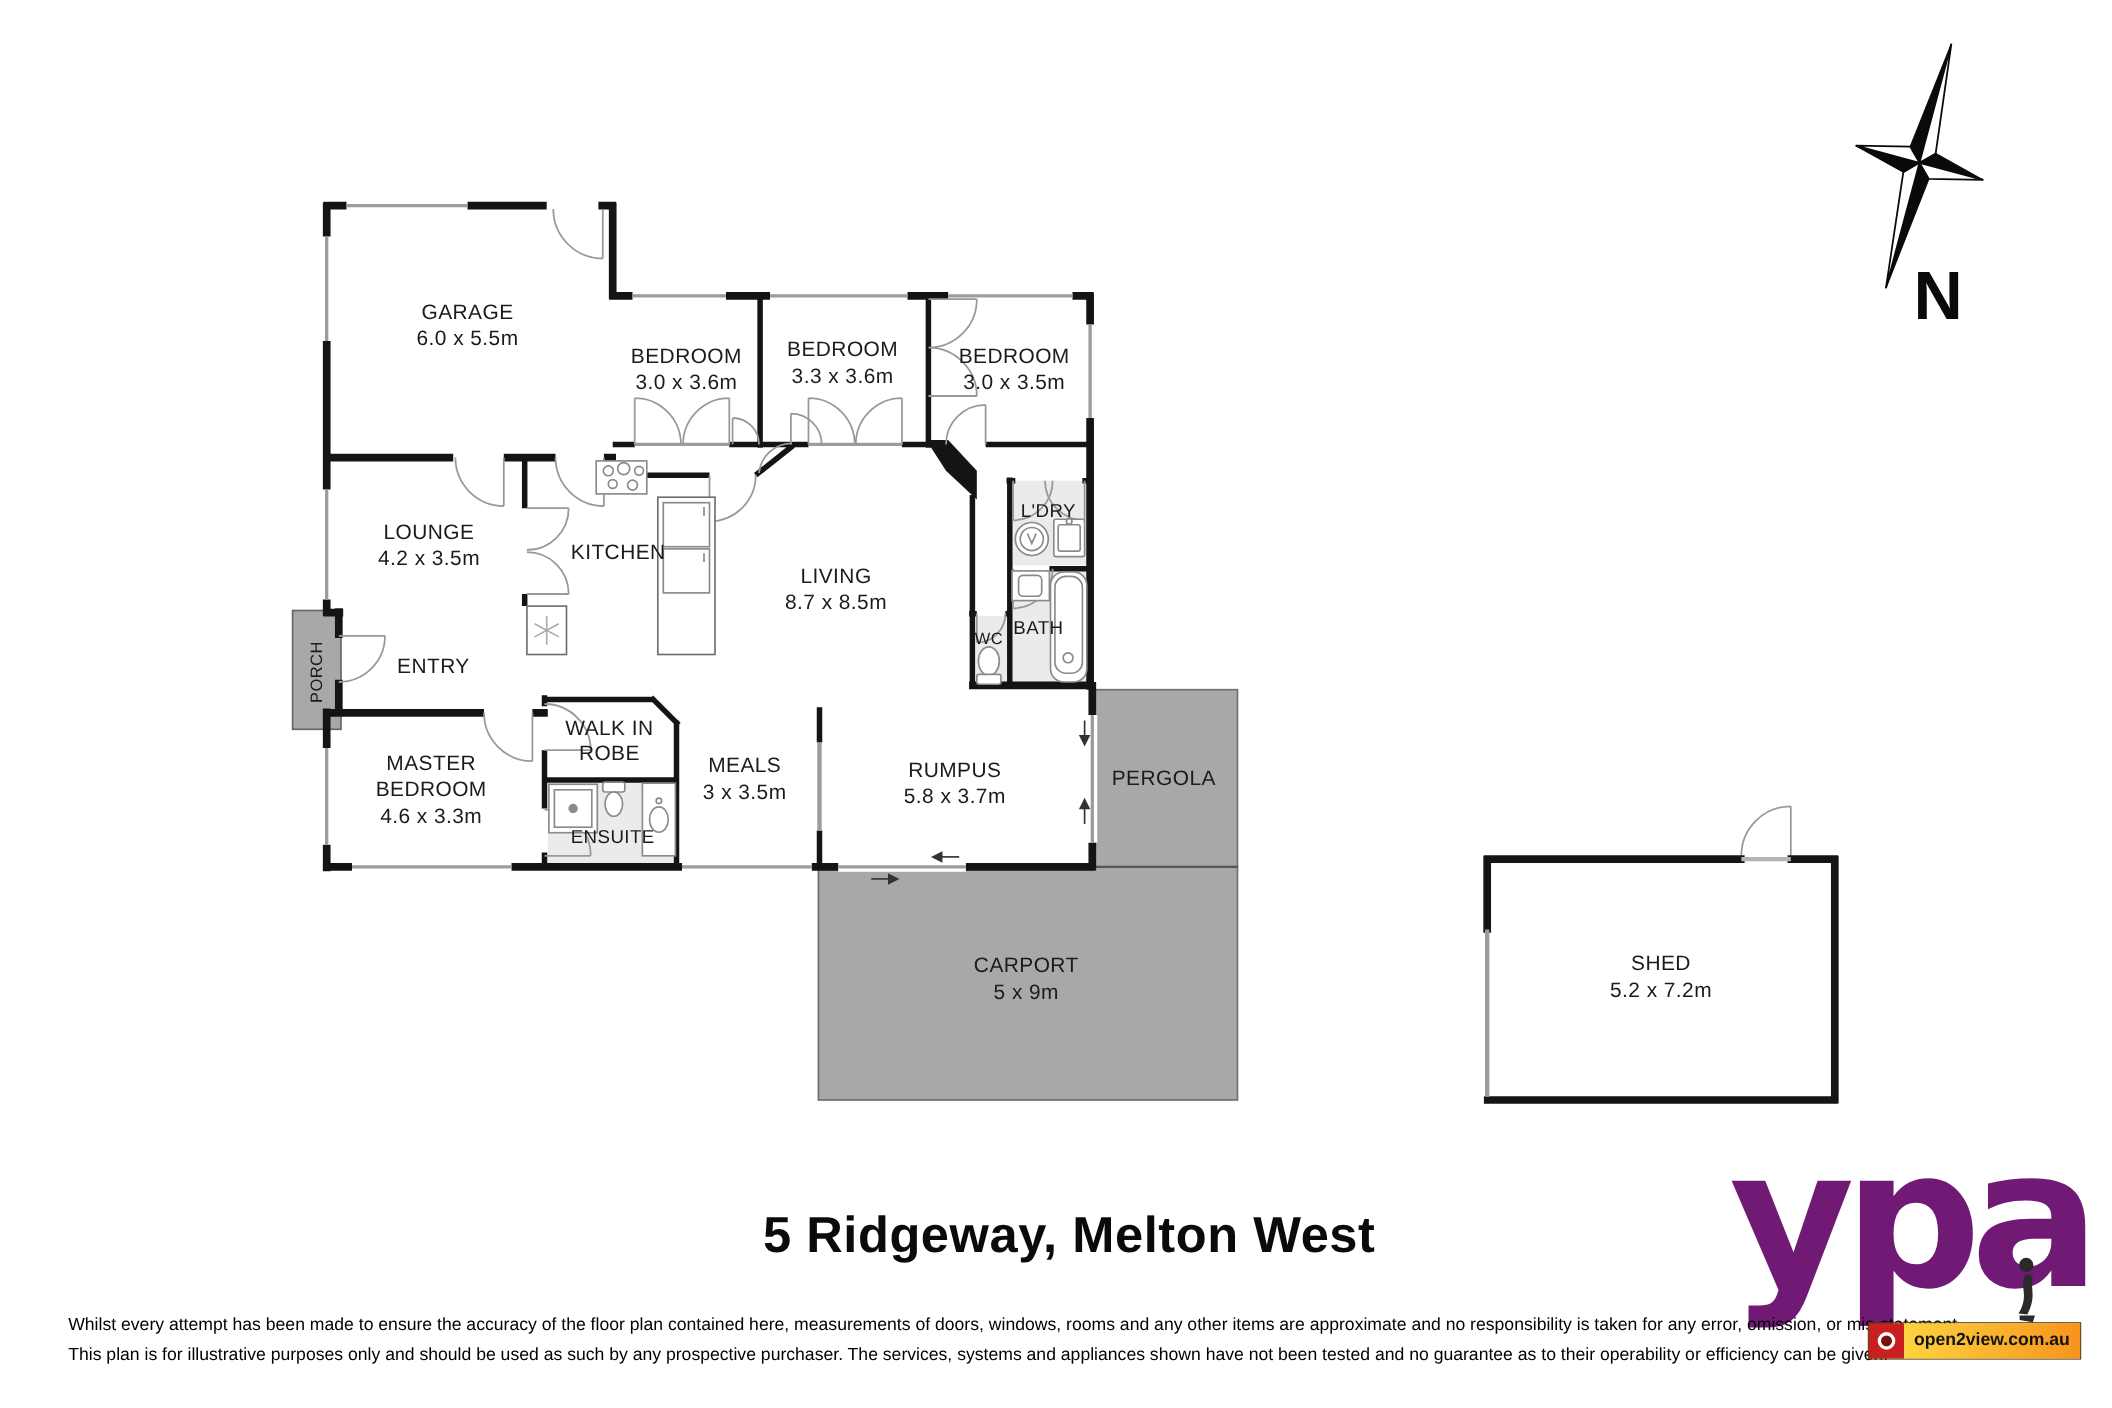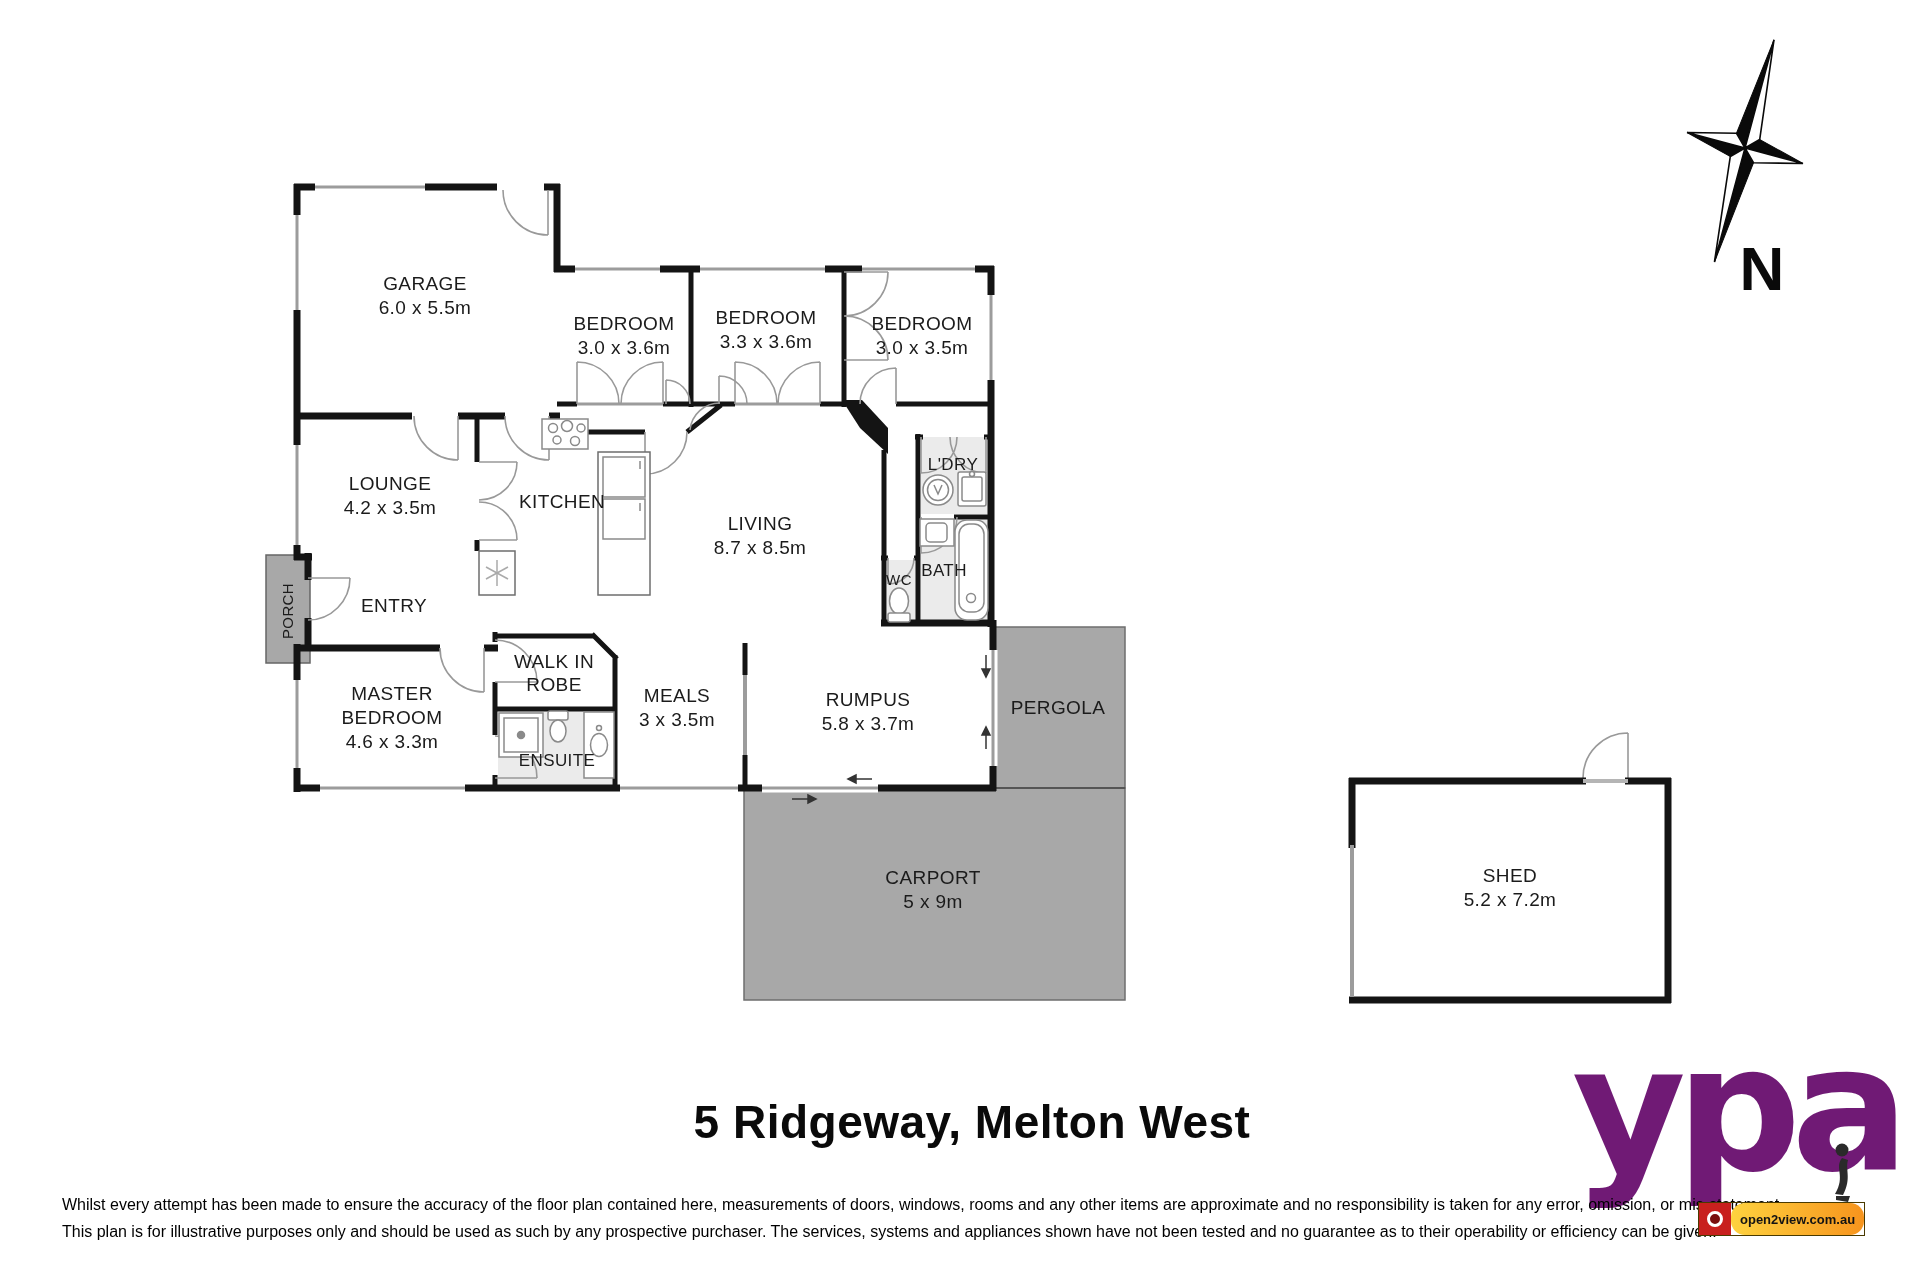--- a/index.html
+++ b/index.html
@@ -15,21 +15,21 @@
   .title{position:absolute;left:0;top:1095px;width:1920px;text-align:center;z-index:3;
      font-size:46px;font-weight:600;color:#0a0a0a;letter-spacing:.5px;padding-left:12px;}
   .disclaimer{position:absolute;left:62px;z-index:3;font-size:16px;color:#000;}
   .disc1{top:1196px;} .disc2{top:1223px;}
   .logo{position:absolute;left:1698px;top:1202px;z-index:4;display:flex;align-items:stretch;
      height:34px;border:1px solid #4a3a00;box-sizing:border-box;}
   .logo-cam{width:32px;background:#c8201e;display:flex;align-items:center;justify-content:center;}
   .logo-cam .ring{width:16px;height:16px;border:3px solid #fff;border-radius:50%;box-sizing:border-box;background:#7a0f0f;}
   .logo-body{display:flex;align-items:center;padding:0 9px;
      background:linear-gradient(90deg,#fed23f,#f7941d);
-     font-size:13px;font-weight:bold;color:#131313;white-space:nowrap;border-radius:14px;}
+     font-size:16px;font-weight:bold;color:#131313;white-space:nowrap;}
   .mascot{position:absolute;left:1824px;top:1142px;z-index:4;}
 </style>
 </head>
 <body>
 
 <div class="page">
 
   <div class="watermark">ypa</div>
 
   <svg class="plan-svg" width="1920" height="1280" viewBox="0 0 1920 1280">

